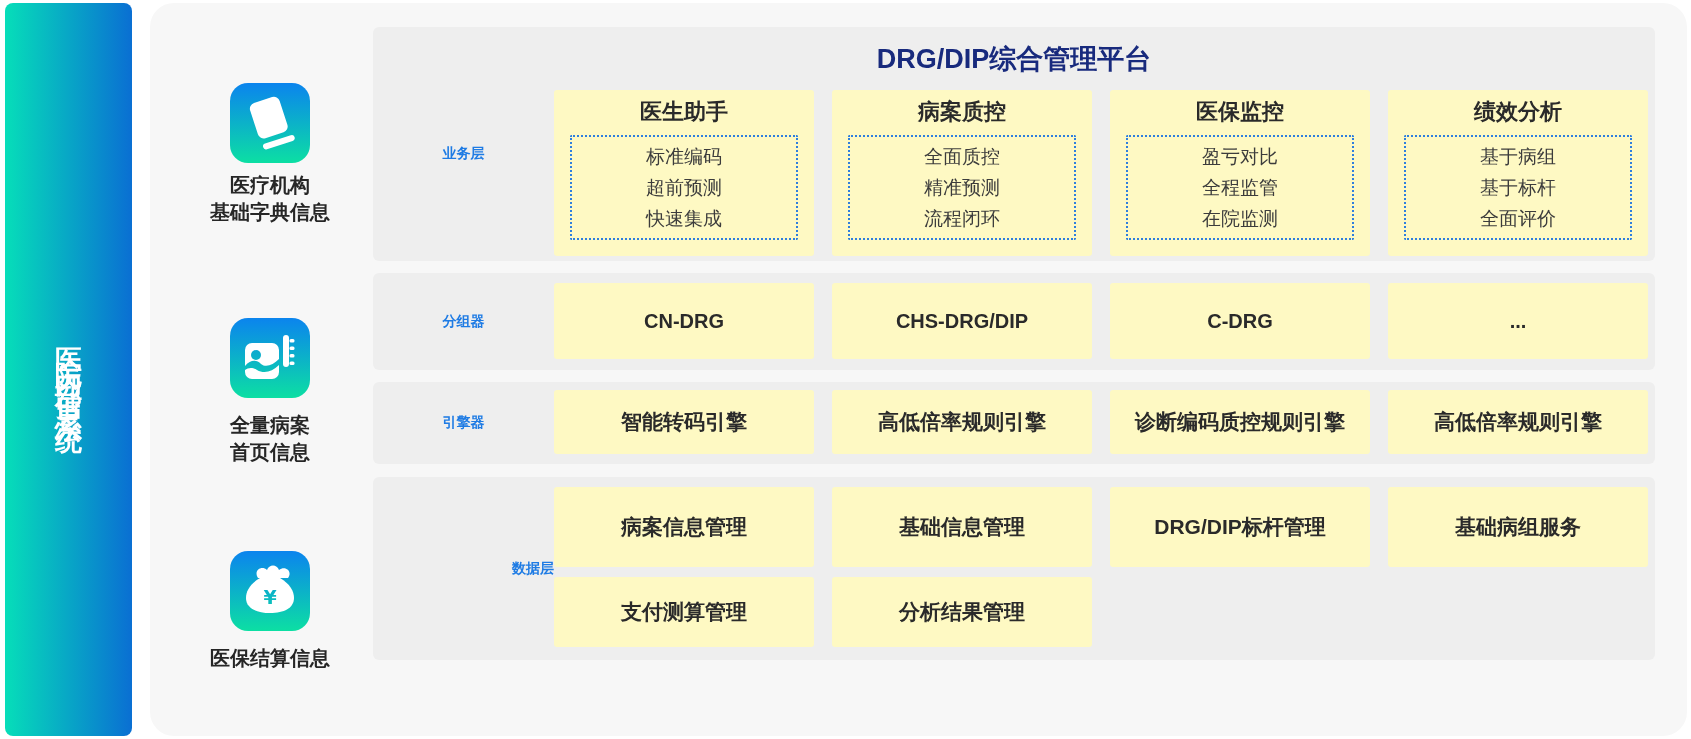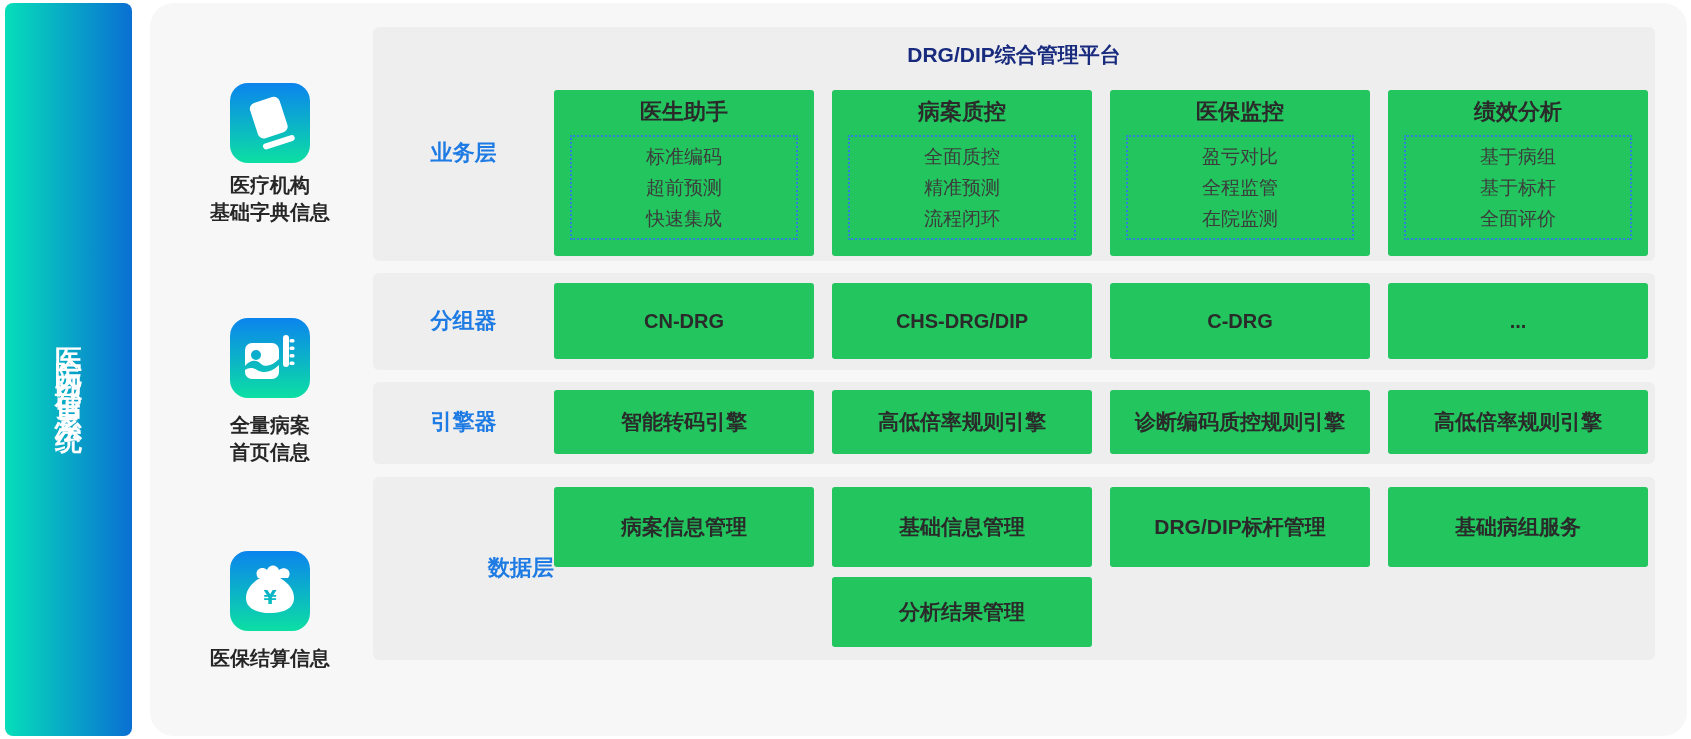--- a/index.html
+++ b/index.html
@@ -35,30 +35,30 @@
 
   
   .band { position:absolute; left:373px; width:1282px; background:#eeeeee; border-radius:6px; }
   .band-business { top:27px;  height:234px; }
   .band-grouper  { top:273px; height:97px;  }
   .band-engine   { top:382px; height:82px;  }
   .band-data     { top:477px; height:183px; }
 
   .platform-title {
     position:absolute; left:0; top:14px; width:100%; text-align:center;
-    font-size:21px; font-weight:bold; color:#182A7D;
+    font-size:27px; font-weight:bold; color:#182A7D;
   }
 
   .row-label {
     position:absolute; left:0; width:181px; text-align:center;
-    color:#1E7BE4; font-weight:bold; font-size:22px; line-height:24px;
-  }
-
-  
-  .card { position:absolute; width:260px; background:#22c55e; border-radius:3px; }
+    color:#1E7BE4; font-weight:bold; font-size:14px; line-height:24px;
+  }
+
+  
+  .card { position:absolute; width:260px; background:#fef9c3; border-radius:3px; }
   .col1 { left:181px; } .col2 { left:459px; } .col3 { left:737px; } .col4 { left:1015px; }
 
   .biz-card { top:63px; height:166px; }
   .biz-title {
     text-align:center; padding-top:7px; font-size:22px; font-weight:bold; color:#2a2a2a;
   }
   .dotted-box {
     position:absolute; left:16px; right:16px; top:45px; bottom:16px;
     border:2px dotted #2E7FDE; border-radius:2px;
     display:flex; flex-direction:column; justify-content:space-around;
@@ -196,16 +196,17 @@
     <div class="card cell-card engine-card col3">诊断编码质控规则引擎</div>
     <div class="card cell-card engine-card col4">高低倍率规则引擎</div>
   </div>
 
   <div class="band band-data">
     <div class="row-label" style="top:79px;text-align:right;">数据层</div>
     <div class="card cell-card data-card-a col1">病案信息管理</div>
     <div class="card cell-card data-card-a col2">基础信息管理</div>
     <div class="card cell-card data-card-a col3">DRG/DIP标杆管理</div>
     <div class="card cell-card data-card-a col4">基础病组服务</div>
+    <div class="card cell-card data-card-b col1">支付测算管理</div>
     <div class="card cell-card data-card-b col2">分析结果管理</div>
   </div>
 
 </div>
 
 </body></html>

